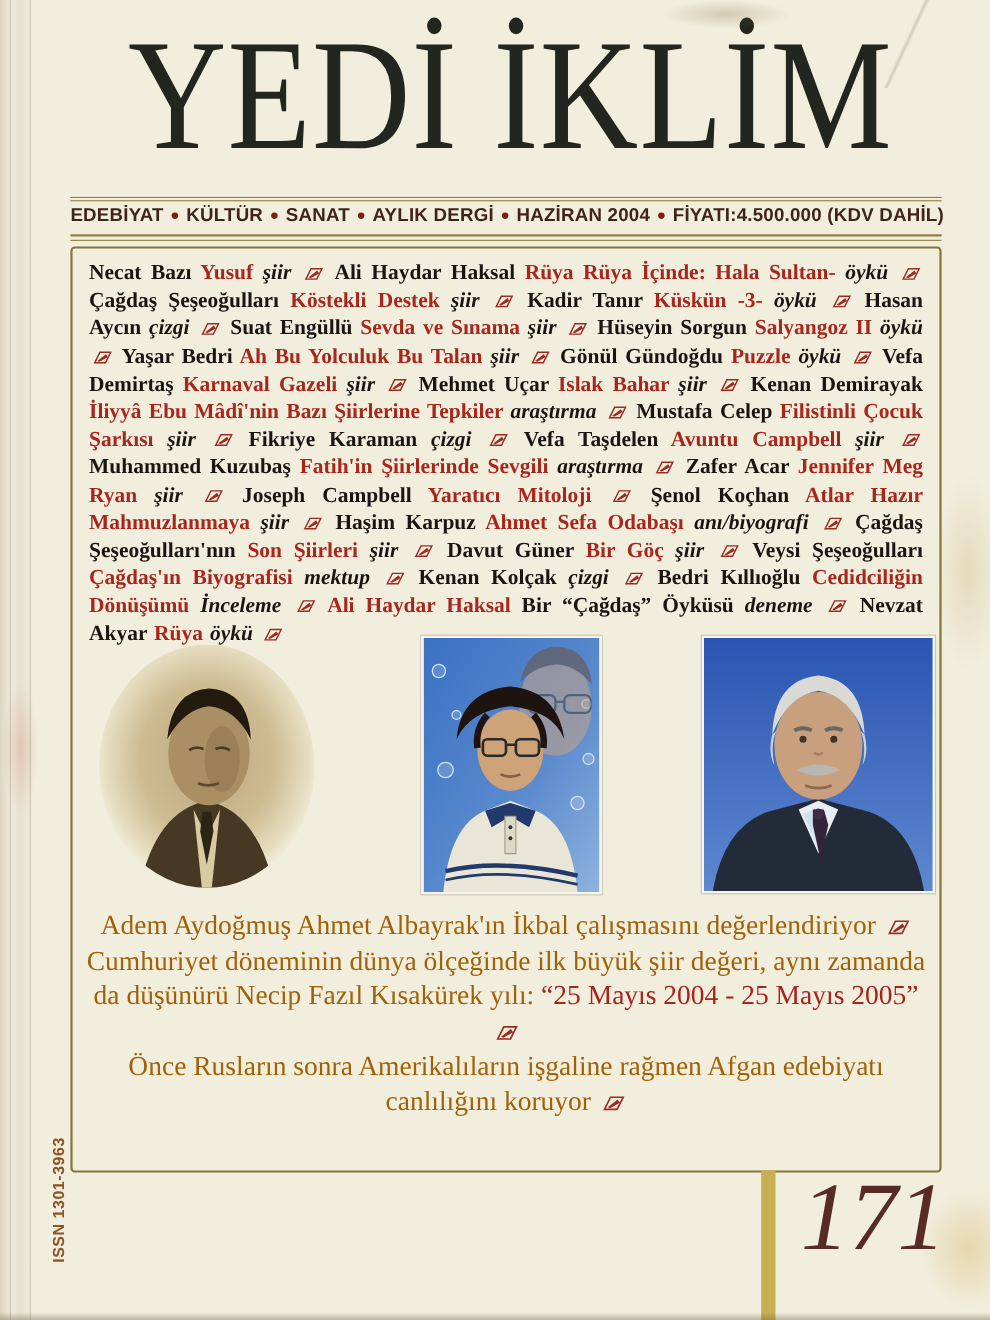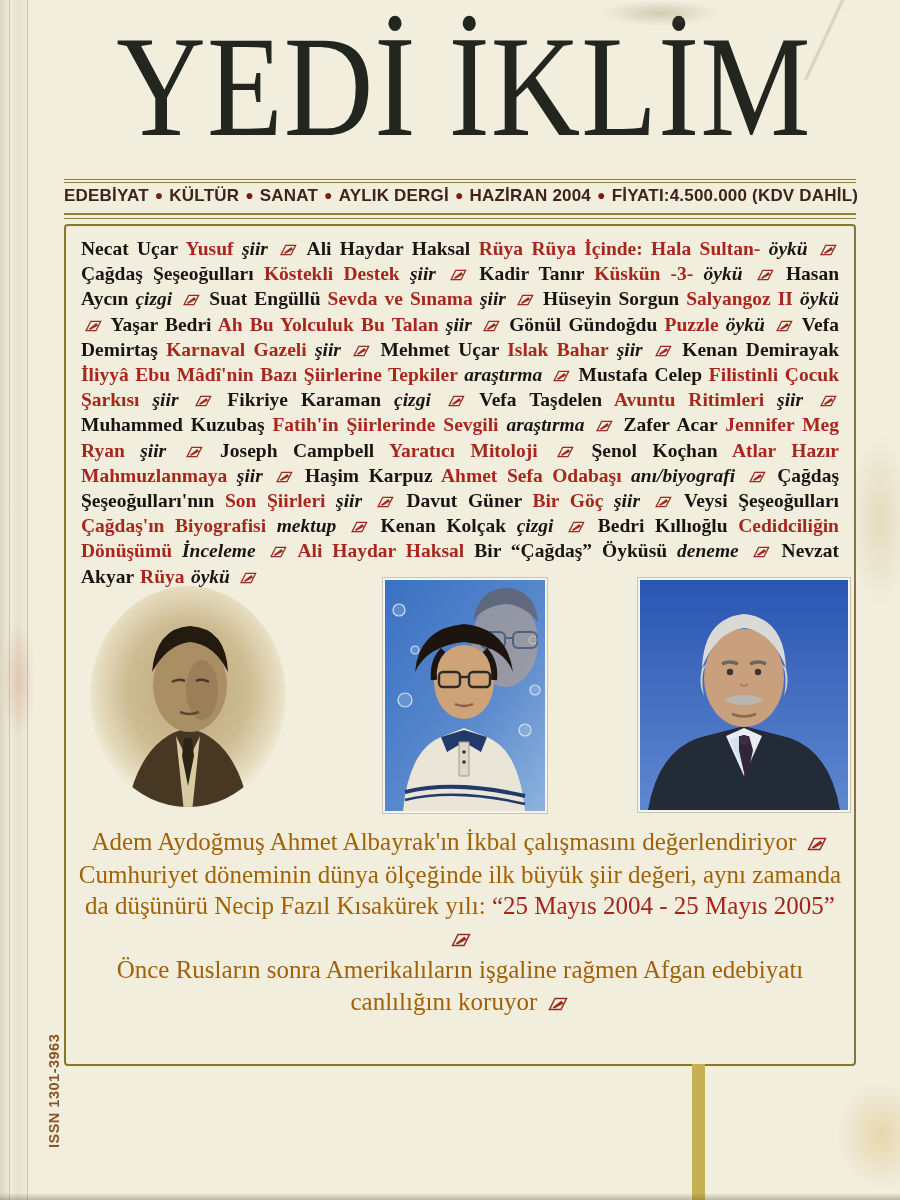--- a/index.html
+++ b/index.html
@@ -91,21 +91,21 @@
   <div class="crease c2"></div>
   <div class="corner-crease"></div>
 
   <h1 class="masthead">YEDİ İKLİM</h1>
 
   <div class="rule rule-top"></div>
   <div class="infobar"><span class="seg-bar">EDEBİYAT</span><span class="seg-dot">●</span><span class="seg-bar">KÜLTÜR</span><span class="seg-dot">●</span><span class="seg-bar">SANAT</span><span class="seg-dot">●</span><span class="seg-bar">AYLIK DERGİ</span><span class="seg-dot">●</span><span class="seg-bar">HAZİRAN 2004</span><span class="seg-dot">●</span><span class="seg-bar">FİYATI:4.500.000 (KDV DAHİL)</span></div>
   <div class="rule rule-bottom"></div>
 
   <div class="content-box">
-    <p class="toc"><span class="seg-a">Necat Uçar </span><span class="seg-r">Yusuf </span><span class="seg-g">şiir </span><span class="pen"><svg viewBox="0 0 22 14" width="19" height="12">
+    <p class="toc"><span class="seg-a">Necat Bazı </span><span class="seg-r">Yusuf </span><span class="seg-g">şiir </span><span class="pen"><svg viewBox="0 0 22 14" width="19" height="12">
             <path d="M3.5 12.5 L15 12.5 L20.5 1.5 L9 1.5 Z" fill="none" stroke="currentColor" stroke-width="1.5"></path>
             <path d="M6.5 10.5 L15.5 3.5 L17.5 6.5 L8.5 11.5 Z" fill="currentColor"></path>
           </svg></span><span class="seg-a"> Ali Haydar Haksal </span><span class="seg-r">Rüya Rüya İçinde: Hala Sultan- </span><span class="seg-g">öykü </span><span class="pen"><svg viewBox="0 0 22 14" width="19" height="12">
             <path d="M3.5 12.5 L15 12.5 L20.5 1.5 L9 1.5 Z" fill="none" stroke="currentColor" stroke-width="1.5"></path>
             <path d="M6.5 10.5 L15.5 3.5 L17.5 6.5 L8.5 11.5 Z" fill="currentColor"></path>
           </svg></span><span class="seg-a"> Çağdaş Şeşeoğulları </span><span class="seg-r">Köstekli Destek </span><span class="seg-g">şiir </span><span class="pen"><svg viewBox="0 0 22 14" width="19" height="12">
             <path d="M3.5 12.5 L15 12.5 L20.5 1.5 L9 1.5 Z" fill="none" stroke="currentColor" stroke-width="1.5"></path>
             <path d="M6.5 10.5 L15.5 3.5 L17.5 6.5 L8.5 11.5 Z" fill="currentColor"></path>
           </svg></span><span class="seg-a"> Kadir Tanır </span><span class="seg-r">Küskün -3- </span><span class="seg-g">öykü </span><span class="pen"><svg viewBox="0 0 22 14" width="19" height="12">
             <path d="M3.5 12.5 L15 12.5 L20.5 1.5 L9 1.5 Z" fill="none" stroke="currentColor" stroke-width="1.5"></path>
@@ -133,21 +133,21 @@
             <path d="M6.5 10.5 L15.5 3.5 L17.5 6.5 L8.5 11.5 Z" fill="currentColor"></path>
           </svg></span><span class="seg-a"> Kenan Demirayak </span><span class="seg-r">İliyyâ Ebu Mâdî'nin Bazı Şiirlerine Tepkiler </span><span class="seg-g">araştırma </span><span class="pen"><svg viewBox="0 0 22 14" width="19" height="12">
             <path d="M3.5 12.5 L15 12.5 L20.5 1.5 L9 1.5 Z" fill="none" stroke="currentColor" stroke-width="1.5"></path>
             <path d="M6.5 10.5 L15.5 3.5 L17.5 6.5 L8.5 11.5 Z" fill="currentColor"></path>
           </svg></span><span class="seg-a"> Mustafa Celep </span><span class="seg-r">Filistinli Çocuk Şarkısı </span><span class="seg-g">şiir </span><span class="pen"><svg viewBox="0 0 22 14" width="19" height="12">
             <path d="M3.5 12.5 L15 12.5 L20.5 1.5 L9 1.5 Z" fill="none" stroke="currentColor" stroke-width="1.5"></path>
             <path d="M6.5 10.5 L15.5 3.5 L17.5 6.5 L8.5 11.5 Z" fill="currentColor"></path>
           </svg></span><span class="seg-a"> Fikriye Karaman </span><span class="seg-g">çizgi </span><span class="pen"><svg viewBox="0 0 22 14" width="19" height="12">
             <path d="M3.5 12.5 L15 12.5 L20.5 1.5 L9 1.5 Z" fill="none" stroke="currentColor" stroke-width="1.5"></path>
             <path d="M6.5 10.5 L15.5 3.5 L17.5 6.5 L8.5 11.5 Z" fill="currentColor"></path>
-          </svg></span><span class="seg-a"> Vefa Taşdelen </span><span class="seg-r">Avuntu Ritimleri </span><span class="seg-g">şiir </span><span class="pen"><svg viewBox="0 0 22 14" width="19" height="12">
+          </svg></span><span class="seg-a"> Vefa Taşdelen </span><span class="seg-r">Avuntu Campbell </span><span class="seg-g">şiir </span><span class="pen"><svg viewBox="0 0 22 14" width="19" height="12">
             <path d="M3.5 12.5 L15 12.5 L20.5 1.5 L9 1.5 Z" fill="none" stroke="currentColor" stroke-width="1.5"></path>
             <path d="M6.5 10.5 L15.5 3.5 L17.5 6.5 L8.5 11.5 Z" fill="currentColor"></path>
           </svg></span><span class="seg-a"> Muhammed Kuzubaş </span><span class="seg-r">Fatih'in Şiirlerinde Sevgili </span><span class="seg-g">araştırma </span><span class="pen"><svg viewBox="0 0 22 14" width="19" height="12">
             <path d="M3.5 12.5 L15 12.5 L20.5 1.5 L9 1.5 Z" fill="none" stroke="currentColor" stroke-width="1.5"></path>
             <path d="M6.5 10.5 L15.5 3.5 L17.5 6.5 L8.5 11.5 Z" fill="currentColor"></path>
           </svg></span><span class="seg-a"> Zafer Acar </span><span class="seg-r">Jennifer Meg Ryan </span><span class="seg-g">şiir </span><span class="pen"><svg viewBox="0 0 22 14" width="19" height="12">
             <path d="M3.5 12.5 L15 12.5 L20.5 1.5 L9 1.5 Z" fill="none" stroke="currentColor" stroke-width="1.5"></path>
             <path d="M6.5 10.5 L15.5 3.5 L17.5 6.5 L8.5 11.5 Z" fill="currentColor"></path>
           </svg></span><span class="seg-a"> Joseph Campbell </span><span class="seg-r">Yaratıcı Mitoloji </span><span class="pen"><svg viewBox="0 0 22 14" width="19" height="12">
             <path d="M3.5 12.5 L15 12.5 L20.5 1.5 L9 1.5 Z" fill="none" stroke="currentColor" stroke-width="1.5"></path>
@@ -293,19 +293,20 @@
             <path d="M6.5 10.5 L15.5 3.5 L17.5 6.5 L8.5 11.5 Z" fill="currentColor"></path>
           </svg></span></p>
     <p><span class="seg-n">Önce Rusların sonra Amerikalıların işgaline rağmen Afgan edebiyatı canlılığını koruyor </span><span class="pen"><svg viewBox="0 0 22 14" width="19" height="12">
             <path d="M3.5 12.5 L15 12.5 L20.5 1.5 L9 1.5 Z" fill="none" stroke="currentColor" stroke-width="1.5"></path>
             <path d="M6.5 10.5 L15.5 3.5 L17.5 6.5 L8.5 11.5 Z" fill="currentColor"></path>
           </svg></span></p>
   </div>
 
   <div class="issn">ISSN 1301-3963</div>
   <div class="goldbar"></div>
+  <div class="issue">171</div>
 
   <div class="stain s1"></div>
   <div class="stain s2"></div>
   <div class="stain s3"></div>
   <div class="stain s4"></div>
   <div class="bottom-shadow"></div>
 </div>
 
 </body></html>

